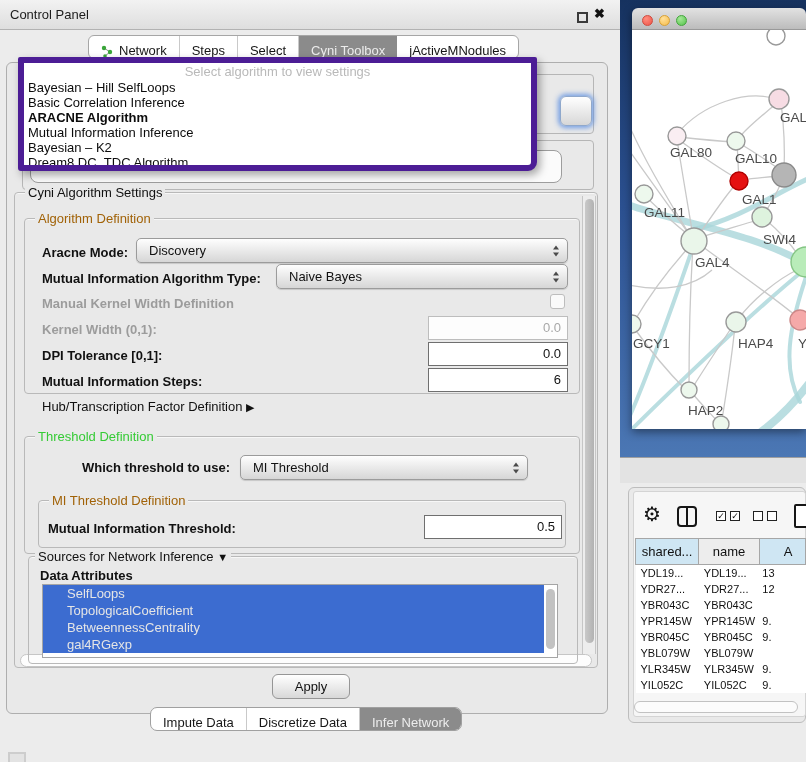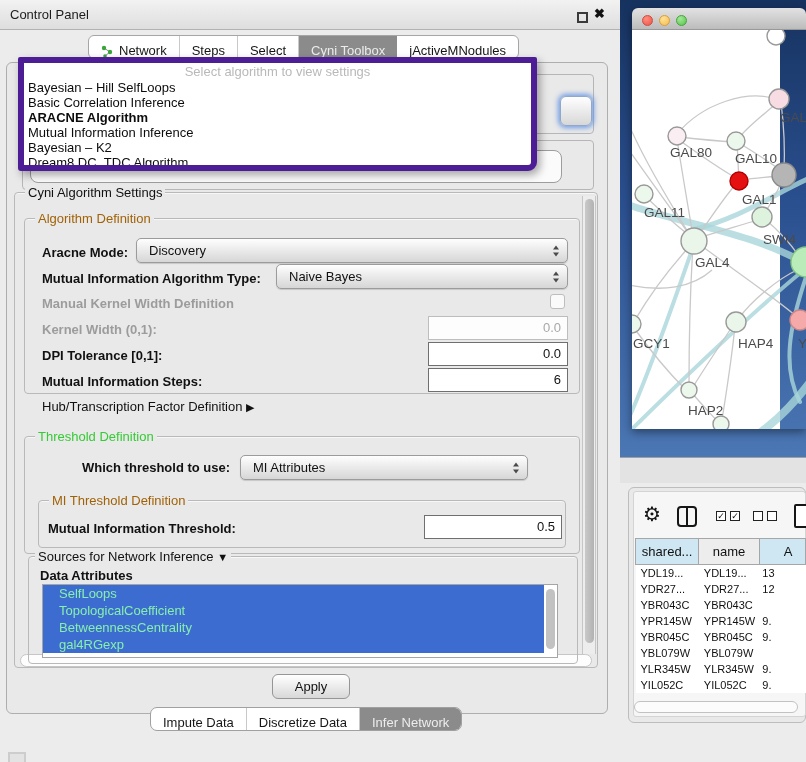--- a/index.html
+++ b/index.html
@@ -43,34 +43,34 @@
 .tfield{position:absolute;background:#fff;border:1px solid #6f6f6f;text-align:right;padding:3px 6px 0 0}
 .tfield.dis{border:1px solid #bdbdbd;color:#a8a8a8;background:#fdfdfd}
 .cbx{position:absolute;width:15px;height:15px;border:1px solid #bdbdbd;border-radius:3px;background:#fafafa}
 .tri{font-size:11px;color:#111}
 
 #vscroll{left:582px;top:196px;width:14px;height:458px;background:#ededed;border-left:1px solid #c6c6c6;border-right:1px solid #c6c6c6}
 #vthumb{position:absolute;left:2px;top:3px;width:9px;height:444px;background:linear-gradient(90deg,#c9c9c9,#b2b2b2);border-radius:5px}
 #hscroll{left:20px;top:654px;width:572px;height:13px;background:#fdfdfd;border:1px solid #c6c6c6;border-radius:7px}
 
 #attrlist{left:42px;top:584px;width:516px;height:74px;background:#fff;border:1px solid #a5a5a5;overflow:hidden}
-.attr-item{height:17px;line-height:17px;background:#3c6cd0;color:#86efac;padding-left:16px;width:calc(100% - 13px)}
+.attr-item{height:17px;line-height:17px;background:#3c6cd0;color:#e5e5e5;padding-left:24px;width:calc(100% - 13px)}
 #list-vthumb{position:absolute;right:2px;top:4px;width:9px;height:60px;background:#c2c2c2;border-radius:5px}
 #apply-btn{left:272px;top:674px;width:78px;height:25px;background:linear-gradient(#fff,#d8d8d8);border:1px solid #969696;border-radius:6px;display:flex;align-items:center;justify-content:center}
 #bottomtabs{left:150px;top:707px;height:24px;display:flex;background:#fff;border:1px solid #a0a0a0;border-radius:7px;overflow:hidden;z-index:5}
 #cp-mini-icon{left:8px;top:752px;width:18px;height:16px;border:2px solid #cdcdcd;background:#e3e3e3}
 
 #desktop{left:620px;top:0;width:186px;height:457px;background:linear-gradient(180deg,#16325f 0%,#2b5090 45%,#4b77b4 100%)}
 #netwin{left:632px;top:8px;width:174px;height:421px;border-radius:6px 6px 0 0;box-shadow:0 3px 10px rgba(0,0,0,.45);overflow:hidden}
 #netwin-bar{position:absolute;left:0;top:0;width:100%;height:22px;background:linear-gradient(#e2e2e2,#bcbcbc);border-bottom:1px solid #999}
 .light{position:absolute;top:15px;width:11px;height:11px;border-radius:50%}
 #light-red{left:642px;background:radial-gradient(circle at 35% 30%,#ff8d7e,#ee5448);border:1px solid #cf4a3e}
 #light-yellow{left:659px;background:radial-gradient(circle at 35% 30%,#ffe09a,#f6bd4b);border:1px solid #d8a135}
 #light-green{left:676px;background:radial-gradient(circle at 35% 30%,#a5e898,#55c44b);border:1px solid #43a53c}
-#netcanvas{position:absolute;left:0;top:22px;width:148px;height:399px;background:#fff}
+#netcanvas{position:absolute;left:0;top:22px;width:174px;height:399px;background:#fff}
 .nlabel{font-size:13.5px;fill:#4b4b4b;font-family:"Liberation Sans",sans-serif}
 
 #tp-titlebar{left:620px;top:457px;width:186px;height:26px;background:#e3e3e3;border-top:1px solid #9f9f9f}
 #tp-panel{left:628px;top:487px;width:178px;height:236px;background:#e9e9e9;border:1px solid #bdbdbd;border-radius:6px}
 #tp-inner{left:633px;top:491px;width:173px;height:226px;background:#f6f6f6;border:1px solid #d4d4d4;border-radius:3px}
 #gear-icon{left:643px;top:502px;font-size:20px;color:#141414}
 #col-icon{left:677px;top:506px;width:20px;height:21px;border:2px solid #161616;border-radius:4px}
 #col-icon::after{content:"";position:absolute;left:7px;top:0;width:2px;height:100%;background:#161616}
 .cbpair{position:absolute;display:flex;gap:4px}
 .mini-cb{width:10px;height:10px;border:1.5px solid #222;background:#fff;font-size:9px;line-height:9px;text-align:center;color:#111}
@@ -173,21 +173,21 @@
 <span class="lbl" style="left:42px;top:399px">
   <span>Hub/Transcription Factor Definition</span>
   <span class="tri">▶</span>
 </span>
 
 <div class="gbox" style="left:24px;top:436px;width:556px;height:118px">
   <span class="legend green">Threshold Definition</span>
 </div>
 <span class="lbl bold" style="left:82px;top:460px">Which threshold to use:</span>
 <div class="combo" style="left:240px;top:455px;width:288px;height:25px">
-  <span>MI Attributes</span>
+  <span>MI Threshold</span>
   <span class="arrows"></span>
 </div>
 <div class="gbox" style="left:38px;top:500px;width:528px;height:48px">
   <span class="legend blue">MI Threshold Definition</span>
 </div>
 <span class="lbl bold" style="left:48px;top:521px">Mutual Information Threshold:</span>
 <div class="tfield" style="left:424px;top:515px;width:138px;height:24px">0.5</div>
 
 <div class="gbox" style="left:28px;top:556px;width:550px;height:108px">
   <span class="legend" style="left:6px">

